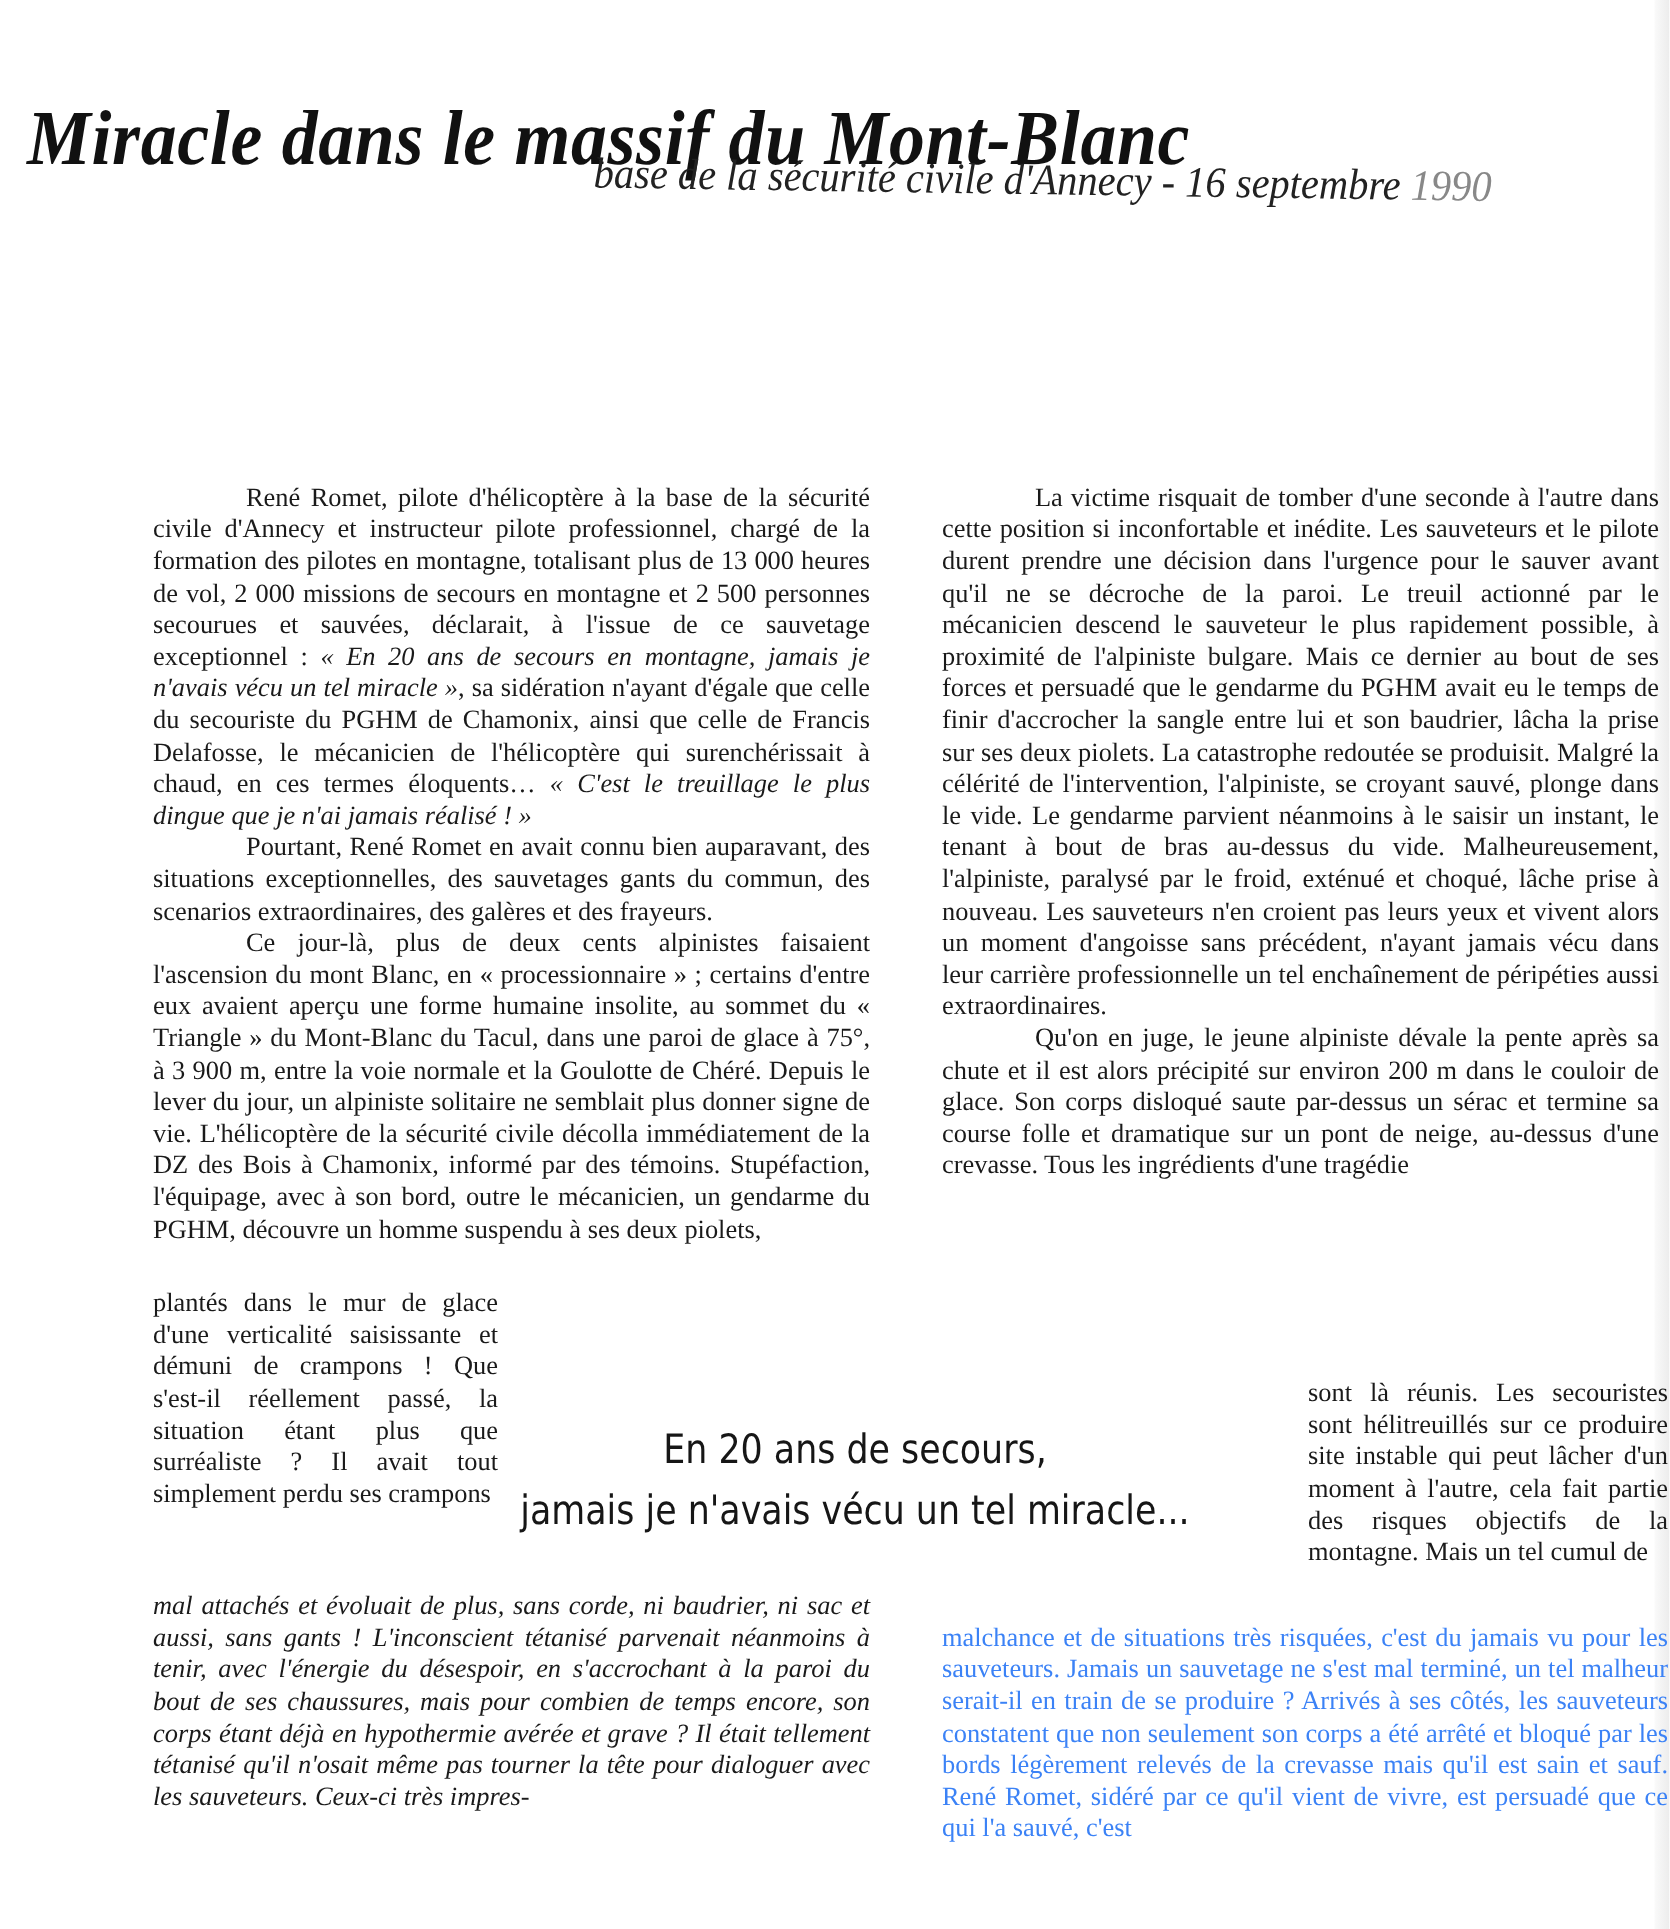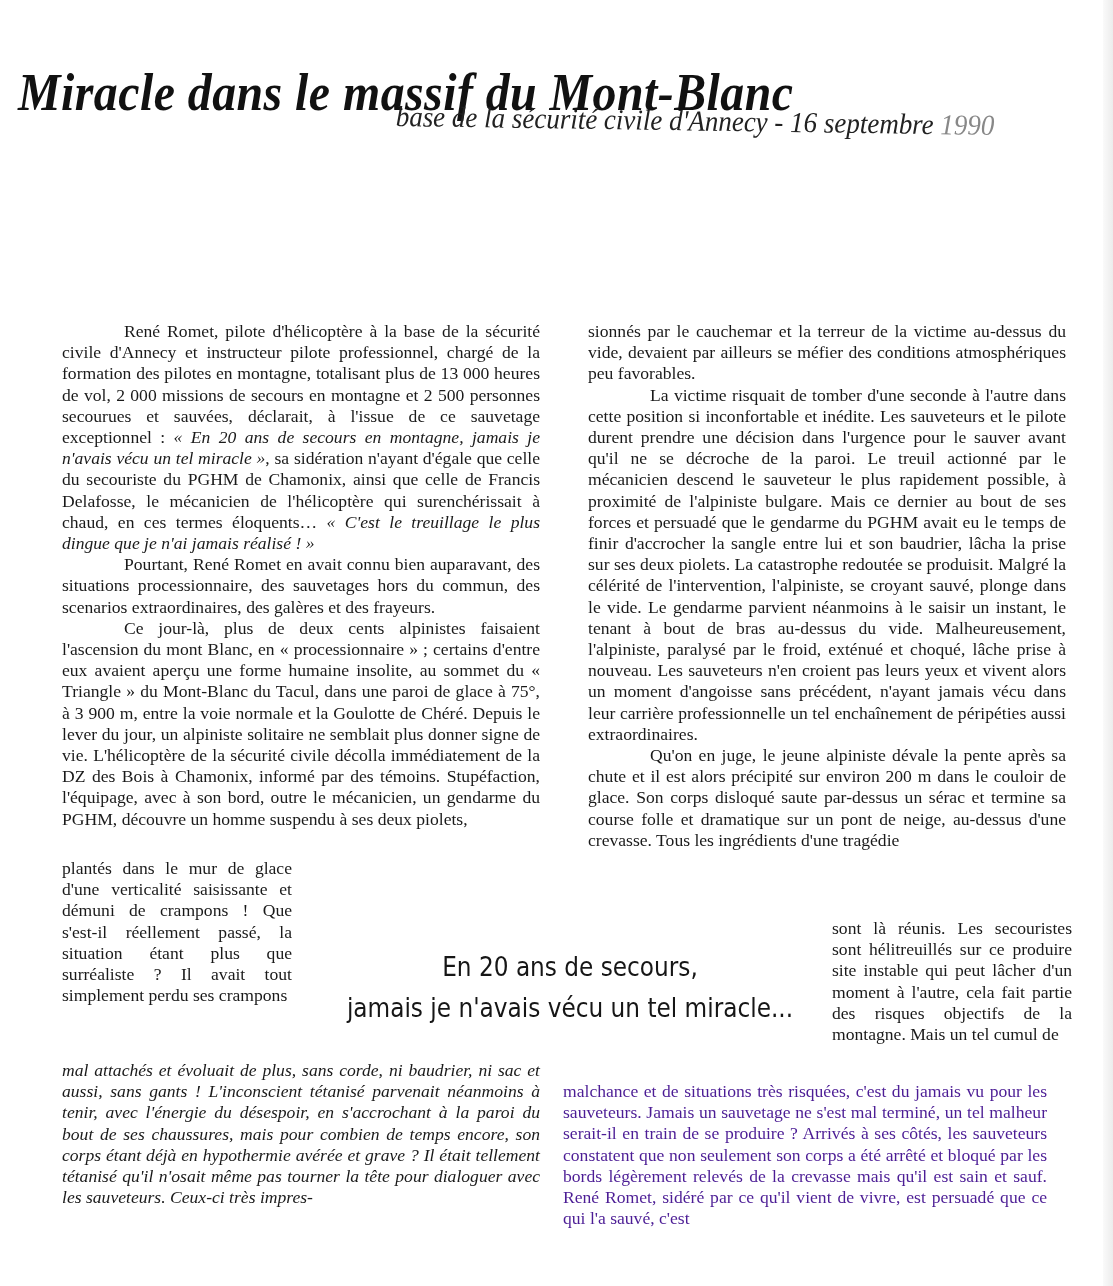--- a/index.html
+++ b/index.html
@@ -7,61 +7,60 @@
        font-family:"Liberation Serif","DejaVu Serif",serif;color:#1a1a1a;}
   .edge{position:absolute;top:0;right:0;width:10px;height:1286px;
         background:linear-gradient(to right,#fafafa,#ececec);}
   .title{position:absolute;left:18px;top:28px;font-style:italic;font-size:52px;
          letter-spacing:0.5px;color:#111;transform:scaleX(0.92);transform-origin:left top;
          white-space:nowrap;font-family:"Liberation Serif","DejaVu Serif",serif;}
   .subtitle{position:absolute;left:396px;top:100px;font-style:italic;font-size:29px;
          color:#222;white-space:nowrap;transform:scaleX(0.93) rotate(0.8deg);transform-origin:left top;}
   .subtitle .year{color:#888;}
   .col{position:absolute;font-size:17.6px;line-height:21.2px;text-align:justify;
-       hyphens:manual;}
+       hyphens:manual;margin-left:40px;}
   .col p{margin:0;text-indent:0;}
   .col p.ind{text-indent:62px;}
   .col em{font-style:italic;}
   #col1a{left:62px;top:321px;width:478px;}
   #col1b{left:62px;top:858px;width:230px;}
   #col1c{left:62px;top:1060px;width:478px;font-style:italic;}
   #col2a{left:588px;top:321px;width:478px;}
   #col2b{left:832px;top:918px;width:240px;}
-  #col2c{left:563px;top:1081px;width:484px;color:#4c1d95;}
+  #col2c{left:588px;top:1081px;width:484px;color:#3b82f6;}
   .pull{position:absolute;left:300px;top:946px;width:540px;text-align:center;
         font-family:"DejaVu Sans",sans-serif;font-size:27px;line-height:41px;color:#161616;
         transform:scaleX(0.86);transform-origin:center top;}
 </style>
 </head>
 <body>
 
 <div class="edge"></div>
 
 <h1 class="title">Miracle dans le massif du Mont-Blanc</h1>
 <div class="subtitle"><span>base de la sécurité civile d'Annecy - 16 septembre </span><span class="year">1990</span></div>
 
 <div class="col" id="col1a">
   <p class="ind"><span>René Romet, pilote d'hélicoptère à la base de la sécurité civile d'Annecy et instructeur pilote professionnel, chargé de la formation des pilotes en montagne, totalisant plus de 13 000 heures de vol, 2 000 missions de secours en montagne et 2 500 personnes secourues et sauvées, déclarait, à l'issue de ce sauvetage exceptionnel : </span><em>« En 20 ans de secours en montagne, jamais je n'avais vécu un tel miracle »</em><span>, sa sidération n'ayant d'égale que celle du secouriste du PGHM de Chamonix, ainsi que celle de Francis Delafosse, le mécanicien de l'hélicoptère qui surenchérissait à chaud, en ces termes éloquents… </span><em>« C'est le treuillage le plus dingue que je n'ai jamais réalisé ! »</em></p>
-  <p class="ind">Pourtant, René Romet en avait connu bien auparavant, des situations processionnaire, des sauvetages hors du commun, des scenarios extraordinaires, des galères et des frayeurs.</p>
+  <p class="ind">Pourtant, René Romet en avait connu bien auparavant, des situations exceptionnelles, des sauvetages gants du commun, des scenarios extraordinaires, des galères et des frayeurs.</p>
   <p class="ind">Ce jour-là, plus de deux cents alpinistes faisaient l'ascension du mont Blanc, en « processionnaire » ; certains d'entre eux avaient aperçu une forme humaine insolite, au sommet du « Triangle » du Mont-Blanc du Tacul, dans une paroi de glace à 75°, à 3 900 m, entre la voie normale et la Goulotte de Chéré. Depuis le lever du jour, un alpiniste solitaire ne semblait plus donner signe de vie. L'hélicoptère de la sécurité civile décolla immédiatement de la DZ des Bois à Chamonix, informé par des témoins. Stupéfaction, l'équipage, avec à son bord, outre le mécanicien, un gendarme du PGHM, découvre un homme suspendu à ses deux piolets,</p>
 </div>
 <div class="col" id="col1b">
   <p>plantés dans le mur de glace d'une verticalité saisissante et démuni de crampons ! Que s'est-il réellement passé, la situation étant plus que surréaliste ? Il avait tout simplement perdu ses crampons</p>
 </div>
 <div class="col" id="col1c">
   <p>mal attachés et évoluait de plus, sans corde, ni baudrier, ni sac et aussi, sans gants ! L'inconscient tétanisé parvenait néanmoins à tenir, avec l'énergie du désespoir, en s'accrochant à la paroi du bout de ses chaussures, mais pour combien de temps encore, son corps étant déjà en hypothermie avérée et grave ? Il était tellement tétanisé qu'il n'osait même pas tourner la tête pour dialoguer avec les sauveteurs. Ceux-ci très impres-</p>
 </div>
 
 <div class="pull">
   <div>En 20 ans de secours,</div>
   <div>jamais je n'avais vécu un tel miracle...</div>
 </div>
 
 <div class="col" id="col2a">
-  <p>sionnés par le cauchemar et la terreur de la victime au-dessus du vide, devaient par ailleurs se méfier des conditions atmosphériques peu favorables.</p>
   <p class="ind">La victime risquait de tomber d'une seconde à l'autre dans cette position si inconfortable et inédite. Les sauveteurs et le pilote durent prendre une décision dans l'urgence pour le sauver avant qu'il ne se décroche de la paroi. Le treuil actionné par le mécanicien descend le sauveteur le plus rapidement possible, à proximité de l'alpiniste bulgare. Mais ce dernier au bout de ses forces et persuadé que le gendarme du PGHM avait eu le temps de finir d'accrocher la sangle entre lui et son baudrier, lâcha la prise sur ses deux piolets. La catastrophe redoutée se produisit. Malgré la célérité de l'intervention, l'alpiniste, se croyant sauvé, plonge dans le vide. Le gendarme parvient néanmoins à le saisir un instant, le tenant à bout de bras au-dessus du vide. Malheureusement, l'alpiniste, paralysé par le froid, exténué et choqué, lâche prise à nouveau. Les sauveteurs n'en croient pas leurs yeux et vivent alors un moment d'angoisse sans précédent, n'ayant jamais vécu dans leur carrière professionnelle un tel enchaînement de péripéties aussi extraordinaires.</p>
   <p class="ind">Qu'on en juge, le jeune alpiniste dévale la pente après sa chute et il est alors précipité sur environ 200 m dans le couloir de glace. Son corps disloqué saute par-dessus un sérac et termine sa course folle et dramatique sur un pont de neige, au-dessus d'une crevasse. Tous les ingrédients d'une tragédie</p>
 </div>
 <div class="col" id="col2b">
   <p>sont là réunis. Les secouristes sont hélitreuillés sur ce produire site instable qui peut lâcher d'un moment à l'autre, cela fait partie des risques objectifs de la montagne. Mais un tel cumul de</p>
 </div>
 <div class="col" id="col2c">
   <p>malchance et de situations très risquées, c'est du jamais vu pour les sauveteurs. Jamais un sauvetage ne s'est mal terminé, un tel malheur serait-il en train de se produire ? Arrivés à ses côtés, les sauveteurs constatent que non seulement son corps a été arrêté et bloqué par les bords légèrement relevés de la crevasse mais qu'il est sain et sauf. René Romet, sidéré par ce qu'il vient de vivre, est persuadé que ce qui l'a sauvé, c'est</p>
 </div>
 

